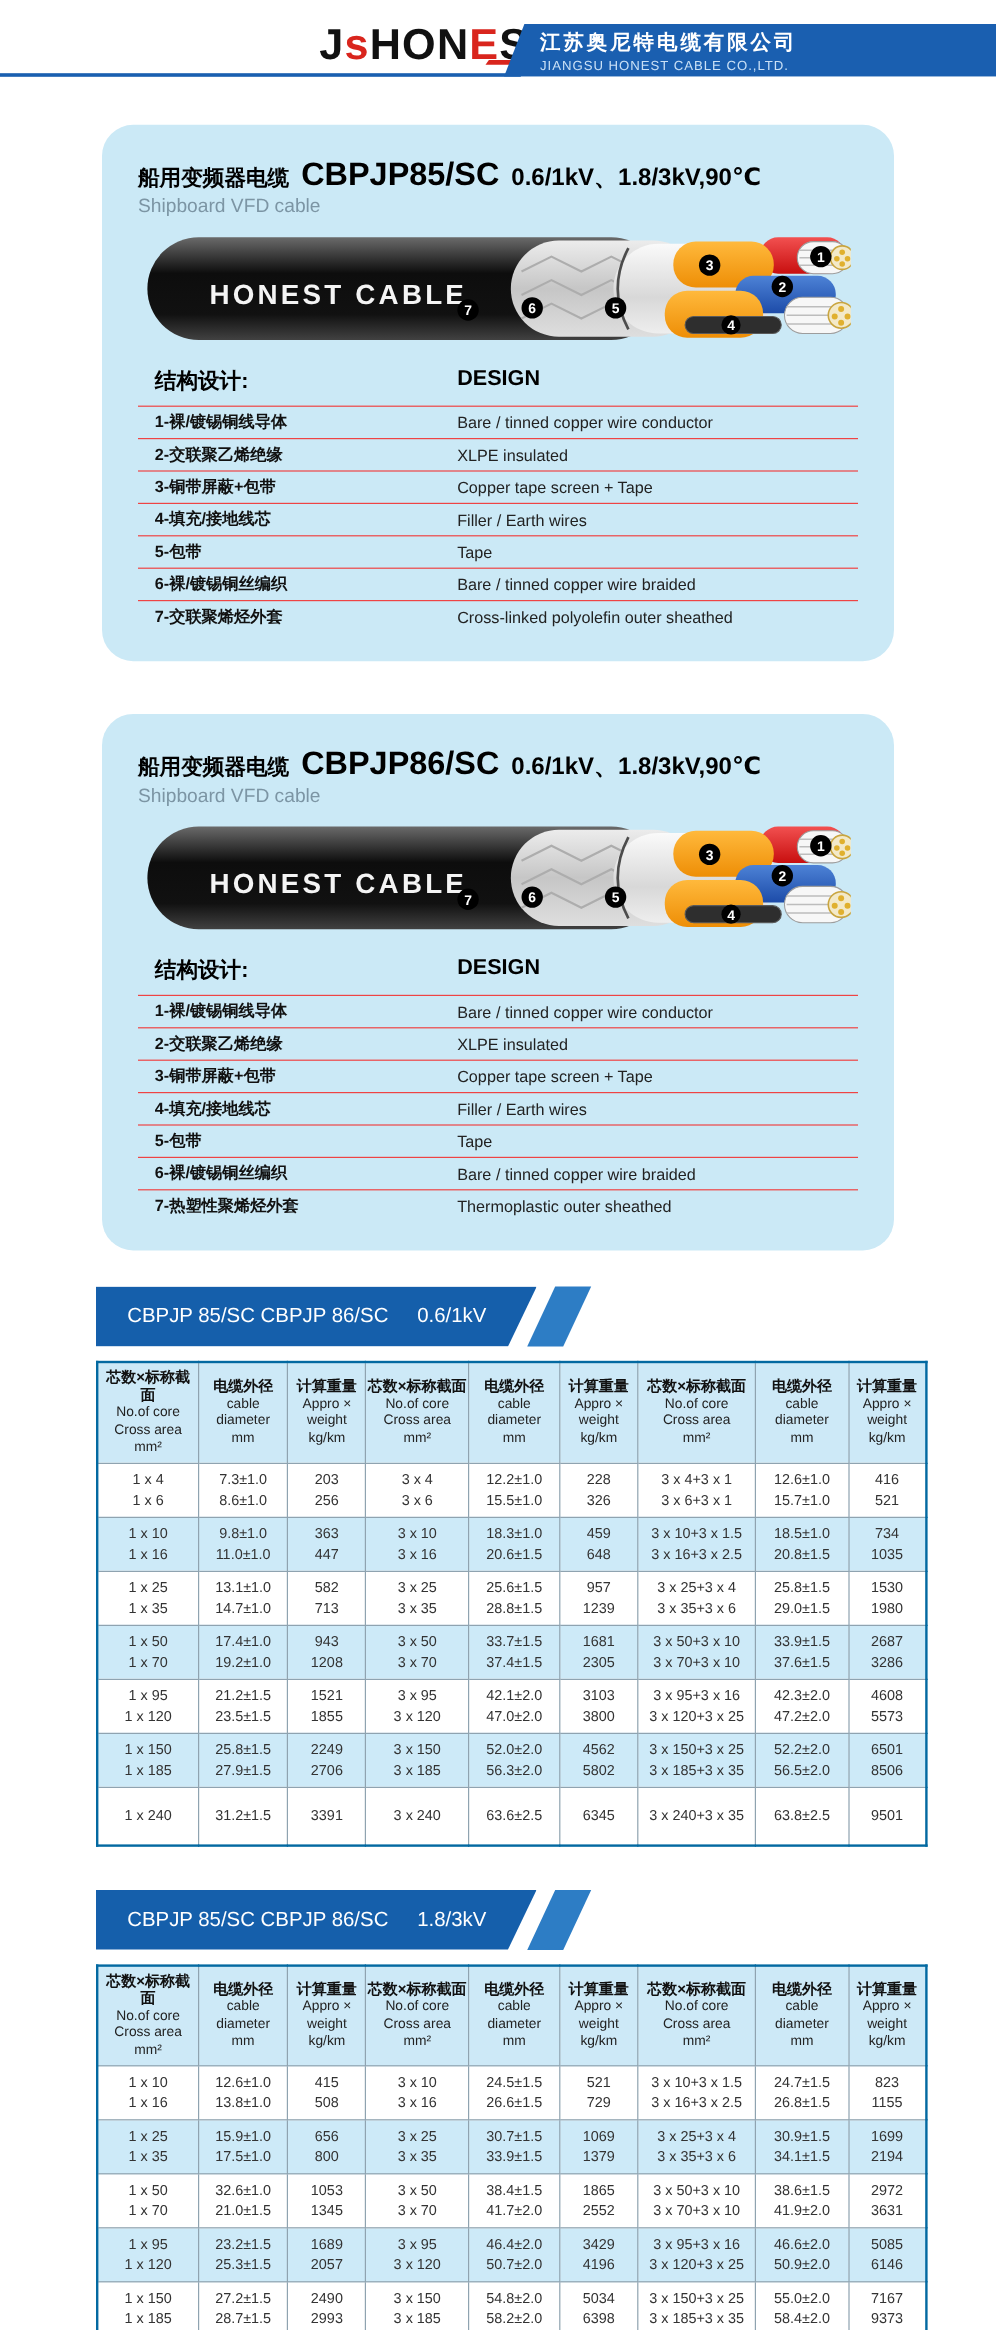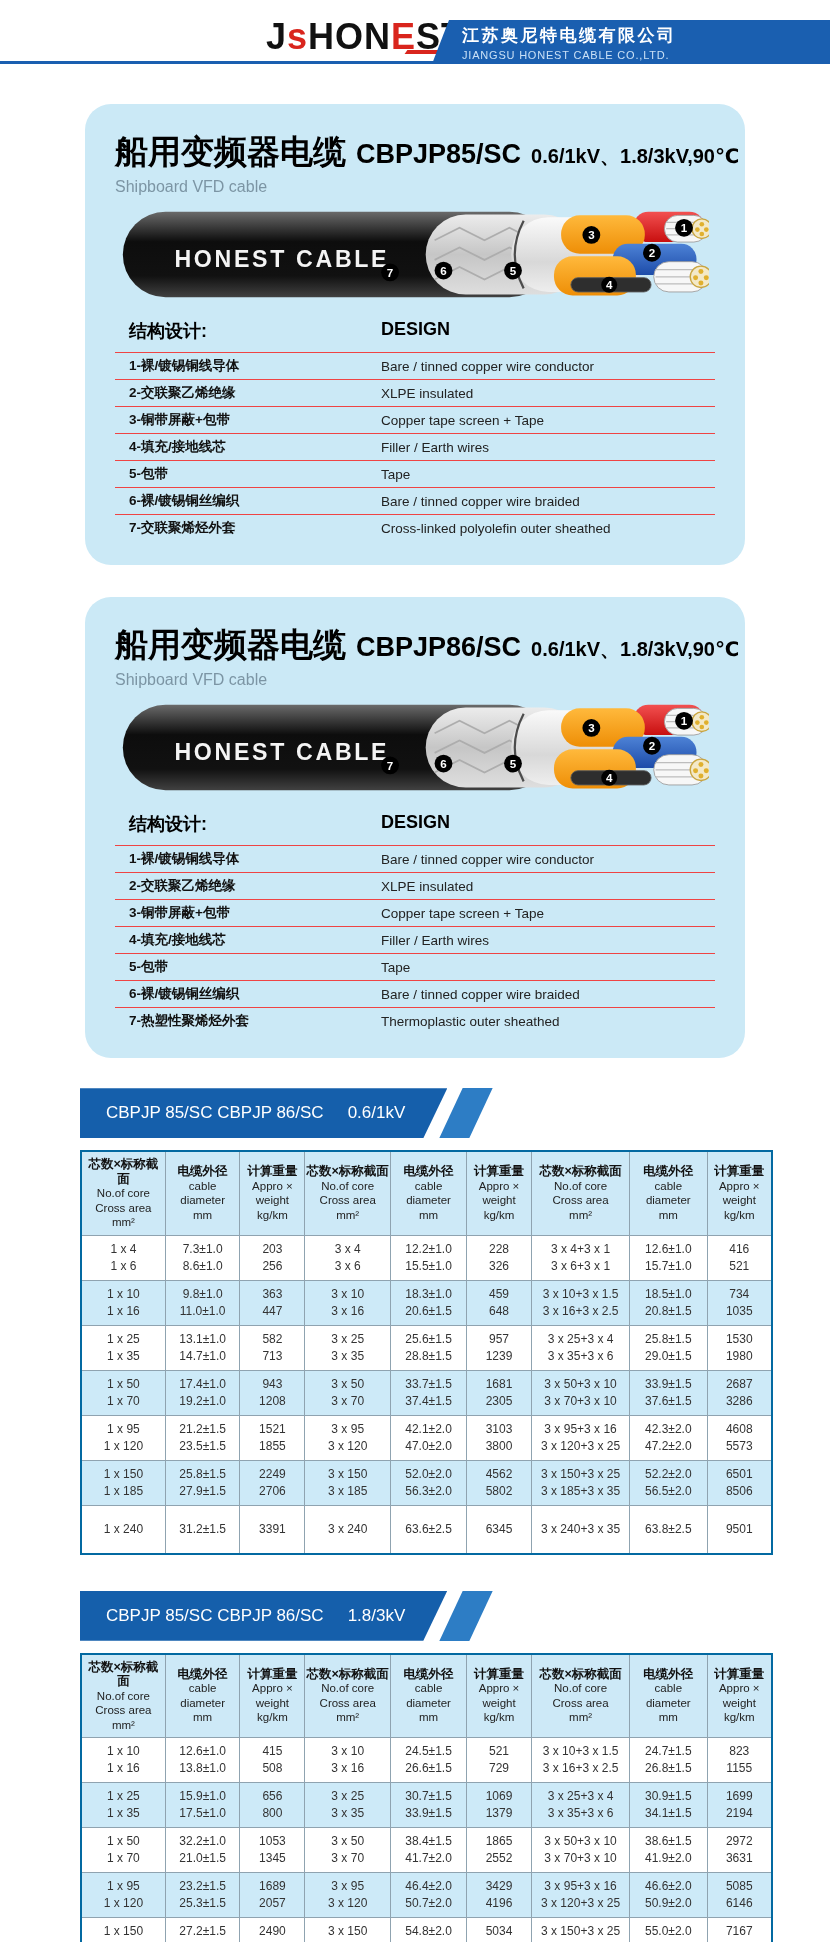--- a/index.html
+++ b/index.html
@@ -9,33 +9,33 @@
     font-family: "Liberation Sans", "DejaVu Sans", sans-serif;
     color: #1d1d1d; position: relative;
   }
   
   .hdr { position: relative; height: 80px; }
   .logo { position: absolute; left: 266px; top: 16px; font-weight: 900; font-size: 36px;
           letter-spacing: 1px; color:#111; white-space: nowrap; }
   .logo .red { color: #d9251d; }
   .logo::after { content:""; position:absolute; right: 4px; bottom: 4px; width: 54px; height: 4px;
                  background:#d9251d; transform: skewX(-35deg); }
-  .company { position: absolute; left: 432px; right: 0; top: 20px; height: 44px;
+  .company { position: absolute; left: 420px; right: 0; top: 20px; height: 44px;
              background: #1a5fb0; clip-path: polygon(17px 0, 100% 0, 100% 100%, 0 100%);
              padding: 4px 6px 0 30px; }
   .company .cn { color:#fff; font-size: 17px; font-weight: 700; letter-spacing: 2.5px; white-space: nowrap; }
   .company .en { color:#c9e0f6; font-size: 11px; letter-spacing: 0.8px; margin-top: 2px; white-space: nowrap; }
   .hdr-rule { position: absolute; left: 0; width: 434px; top: 61px; height: 3px; background: #1a5fb0; }
 
   
   .card { width: 660px; margin: 24px auto 0; background: #cbe9f6; border-radius: 26px;
           padding: 26px 30px 24px 30px; }
-  .card + .card { margin-top: 32px; }
+  .card + .card { margin-top: 44px; }
   .card-title { font-weight: 700; color:#000; white-space: nowrap; }
-  .card-title .t-cn { font-size: 33px; }
+  .card-title .t-cn { font-size: 18px; }
   .card-title .t-model { font-size: 27px; margin-left: 10px; }
   .card-title .t-rating { font-size: 20px; margin-left: 10px; }
   .card-sub { font-size: 16px; color: #7c95a4; margin-top: 3px; }
   .cable-wrap { margin: 14px 6px 12px 6px; }
   .cable-wrap svg { display:block; width: 588px; height: auto; }
   .design { margin-top: 6px; }
   .design-head { display:flex; padding: 8px 0 9px 14px; }
   .design-head .dh-cn { width: 43%; font-size: 18px; font-weight: 700; color:#000; }
   .design-head .dh-en { font-size: 18px; font-weight: 700; color:#000; }
   .design-rows .design-row { display: flex; border-top: 1px solid #ef4444; padding: 4px 0 4px 14px;
@@ -815,21 +815,21 @@
           <div>1699</div>
           <div>2194</div>
         </td>
       </tr>
       <tr>
         <td>
           <div>1 x 50</div>
           <div>1 x 70</div>
         </td>
         <td>
-          <div>32.2±1.0</div>
+          <div>32.6±1.0</div>
           <div>21.0±1.5</div>
         </td>
         <td>
           <div>1053</div>
           <div>1345</div>
         </td>
         <td>
           <div>3 x 50</div>
           <div>3 x 70</div>
         </td>

